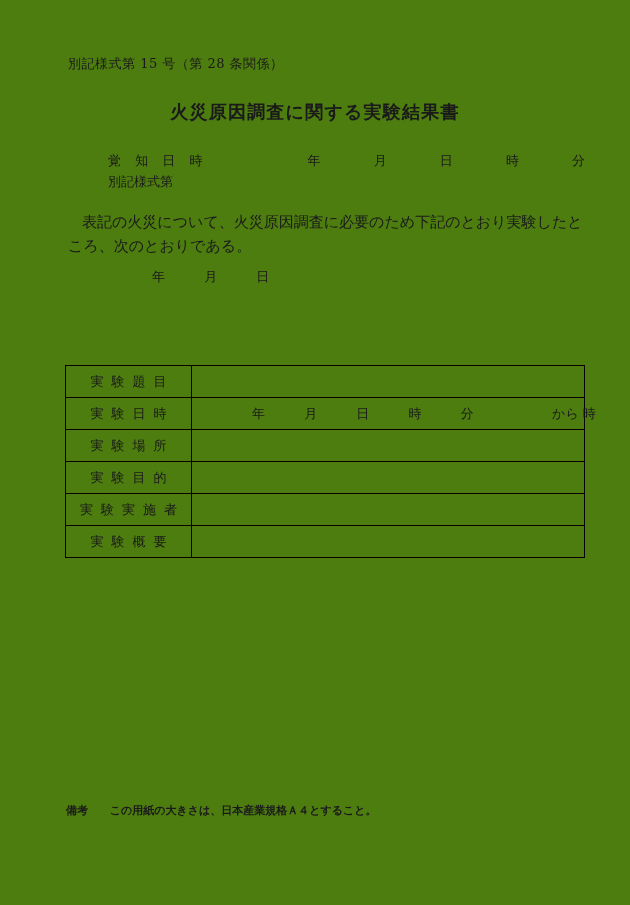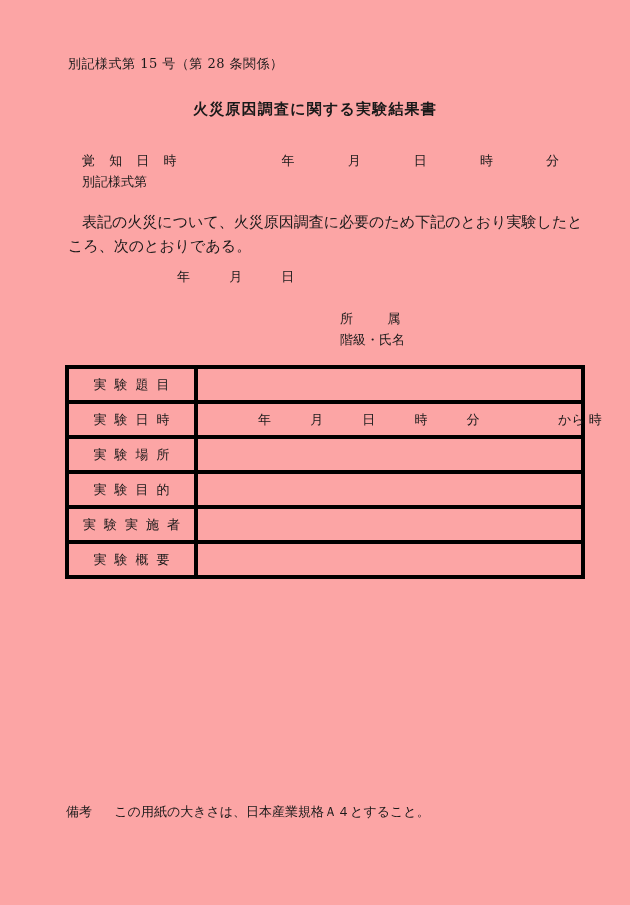--- a/index.html
+++ b/index.html
@@ -12,56 +12,57 @@
     height: 905px;
     position: relative;
     font-family: "DejaVu Serif", "Liberation Serif", serif;
     color: #1a1a1a;
     overflow: hidden;
   }
 
   .page {
     position: absolute;
     inset: 0;
-    background: #fca5a5;
+    background: #4d7c0f;
   }
 
   
   .form-number {
     position: absolute;
     left: 68px;
     top: 55px;
     font-size: 13px;
     letter-spacing: 0.5px;
     white-space: nowrap;
   }
 
   .doc-title {
     position: absolute;
     left: 0;
     right: 0;
     top: 100px;
     text-align: center;
-    font-size: 15px;
+    font-size: 18px;
     font-weight: bold;
     letter-spacing: 1.2px;
   }
 
   
   .notice-block {
     position: absolute;
     left: 82px;
     top: 150px;
     font-size: 13px;
   }
   .notice-row {
     display: block;
     white-space: nowrap;
     height: 21px;
     line-height: 21px;
+    margin-left: 26px;
   }
   .label-spaced {
     letter-spacing: 5px;
   }
   .notice-date {
     display: inline-block;
     margin-left: 96px;
   }
   .notice-date span {
     display: inline-block;
@@ -77,21 +78,21 @@
     top: 210px;
     width: 520px;
     font-size: 15px;
     line-height: 24px;
     text-indent: 14px;
   }
 
   
   .sign-date {
     position: absolute;
-    left: 177px;
+    left: 152px;
     top: 268px;
     font-size: 13px;
     white-space: nowrap;
   }
   .sign-date span {
     display: inline-block;
     width: 48px;
   }
   .sign-date span:last-child { width: auto; }
 
@@ -113,21 +114,21 @@
   
   .form-table {
     position: absolute;
     left: 65px;
     top: 365px;
     width: 520px;
     border-collapse: collapse;
     table-layout: fixed;
   }
   .form-table td {
-    border: 4px solid #000000;
+    border: 1px solid #000000;
     font-size: 13px;
     padding: 0;
     vertical-align: middle;
   }
   .form-table td.lbl {
     width: 125px;
     text-align: center;
     height: 31px;
   }
   .lbl-inner {
@@ -151,22 +152,23 @@
   .val-date span.w-toki { width: 52px; text-align: right; }
   .val-date span:last-child { width: auto; }
 
   .row-tall td { height: 278px; vertical-align: middle; }
 
   
   .footer-note {
     position: absolute;
     left: 66px;
     top: 803px;
-    font-size: 13px;
-    white-space: nowrap;
+    font-size: 11px;
+    white-space: nowrap;
+    font-weight: bold;
   }
   .footer-note .gap { display: inline-block; width: 14px; }
 </style>
 </head>
 <body>
 
 <div class="page">
 
   <div class="form-number">別記様式第 15 号（第 28 条関係）</div>
 
@@ -189,30 +191,20 @@
   </div>
 
   <div class="body-par">表記の火災について、火災原因調査に必要のため下記のとおり実験したところ、次のとおりである。</div>
 
   <div class="sign-date">
     <span>年</span>
     <span>月</span>
     <span>日</span>
   </div>
 
-  <div class="sign-block">
-    <div class="sign-affil">
-      <span>所</span>
-      <span class="gap"></span>
-      <span>属</span>
-    </div>
-    <div>
-      <span>階級・氏名</span>
-    </div>
-  </div>
 
   <table class="form-table">
     <tbody>
       <tr>
         <td class="lbl">
           <span class="lbl-inner">実験題目</span>
         </td>
         <td class="val"></td>
       </tr>
 

